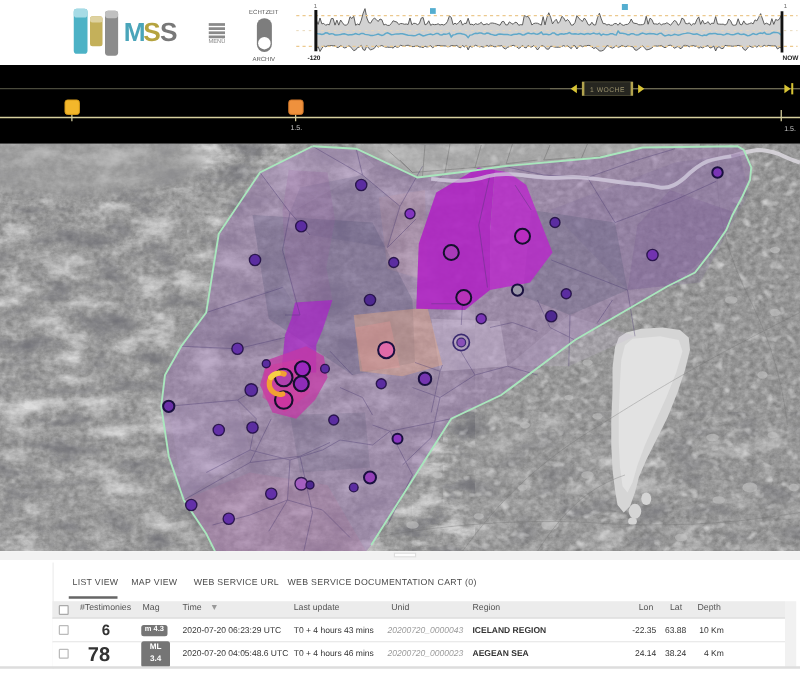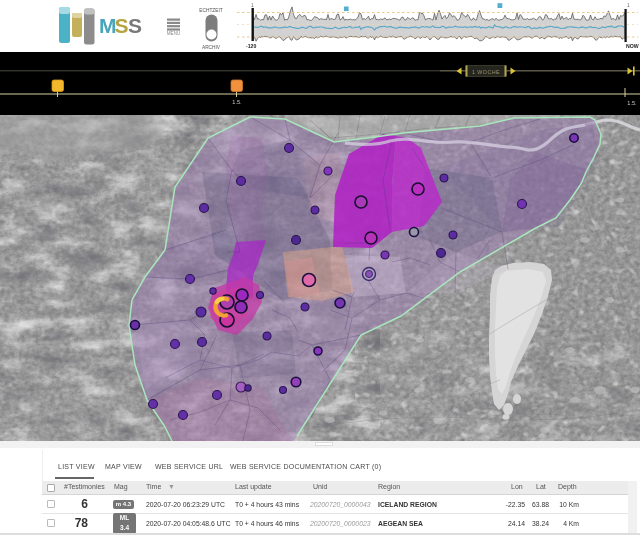--- a/index.html
+++ b/index.html
@@ -364,21 +364,21 @@
   <span class="abs" style="left:235px;white-space:nowrap">T0 + 4 hours 43 mins</span>
   <span class="abs" style="left:310px;white-space:nowrap;font-style:italic;color:#999">20200720_0000043</span>
   <span class="abs" style="left:378px;white-space:nowrap;font-weight:bold">ICELAND REGION</span>
   <span class="abs" style="left:495px;width:30px;text-align:right">-22.35</span>
   <span class="abs" style="left:527px;width:22px;text-align:right">63.88</span>
   <span class="abs" style="left:553px;width:26px;text-align:right">10 Km</span>
 </div>
 
 <div class="abs" style="left:42px;top:514px;width:586px;height:20px;background:#fff"></div>
 <div class="abs" style="left:47px;top:519px;width:8px;height:8px;background:#fff;border:1px solid #bbb;border-radius:1px"></div>
-<div class="abs" style="left:60px;top:516px;width:28px;text-align:right;font-size:12px;font-weight:bold;color:#333">78</div>
+<div class="abs" style="left:60px;top:516px;width:28px;text-align:right;font-size:16px;font-weight:bold;color:#333">78</div>
 <div class="abs" style="left:113px;top:513px;width:23px;height:21px;background:#757575;border-radius:2px;color:#fff;font-size:6.5px;font-weight:bold;text-align:center;line-height:10px">ML<br>3.4</div>
 <div class="abs" style="left:0;top:520px;width:640px;font-size:6.8px;color:#333">
   <span class="abs" style="left:146px;white-space:nowrap">2020-07-20 04:05:48.6 UTC</span>
   <span class="abs" style="left:235px;white-space:nowrap">T0 + 4 hours 46 mins</span>
   <span class="abs" style="left:310px;white-space:nowrap;font-style:italic;color:#999">20200720_0000023</span>
   <span class="abs" style="left:378px;white-space:nowrap;font-weight:bold">AEGEAN SEA</span>
   <span class="abs" style="left:495px;width:30px;text-align:right">24.14</span>
   <span class="abs" style="left:527px;width:22px;text-align:right">38.24</span>
   <span class="abs" style="left:553px;width:26px;text-align:right">4 Km</span>
 </div>

